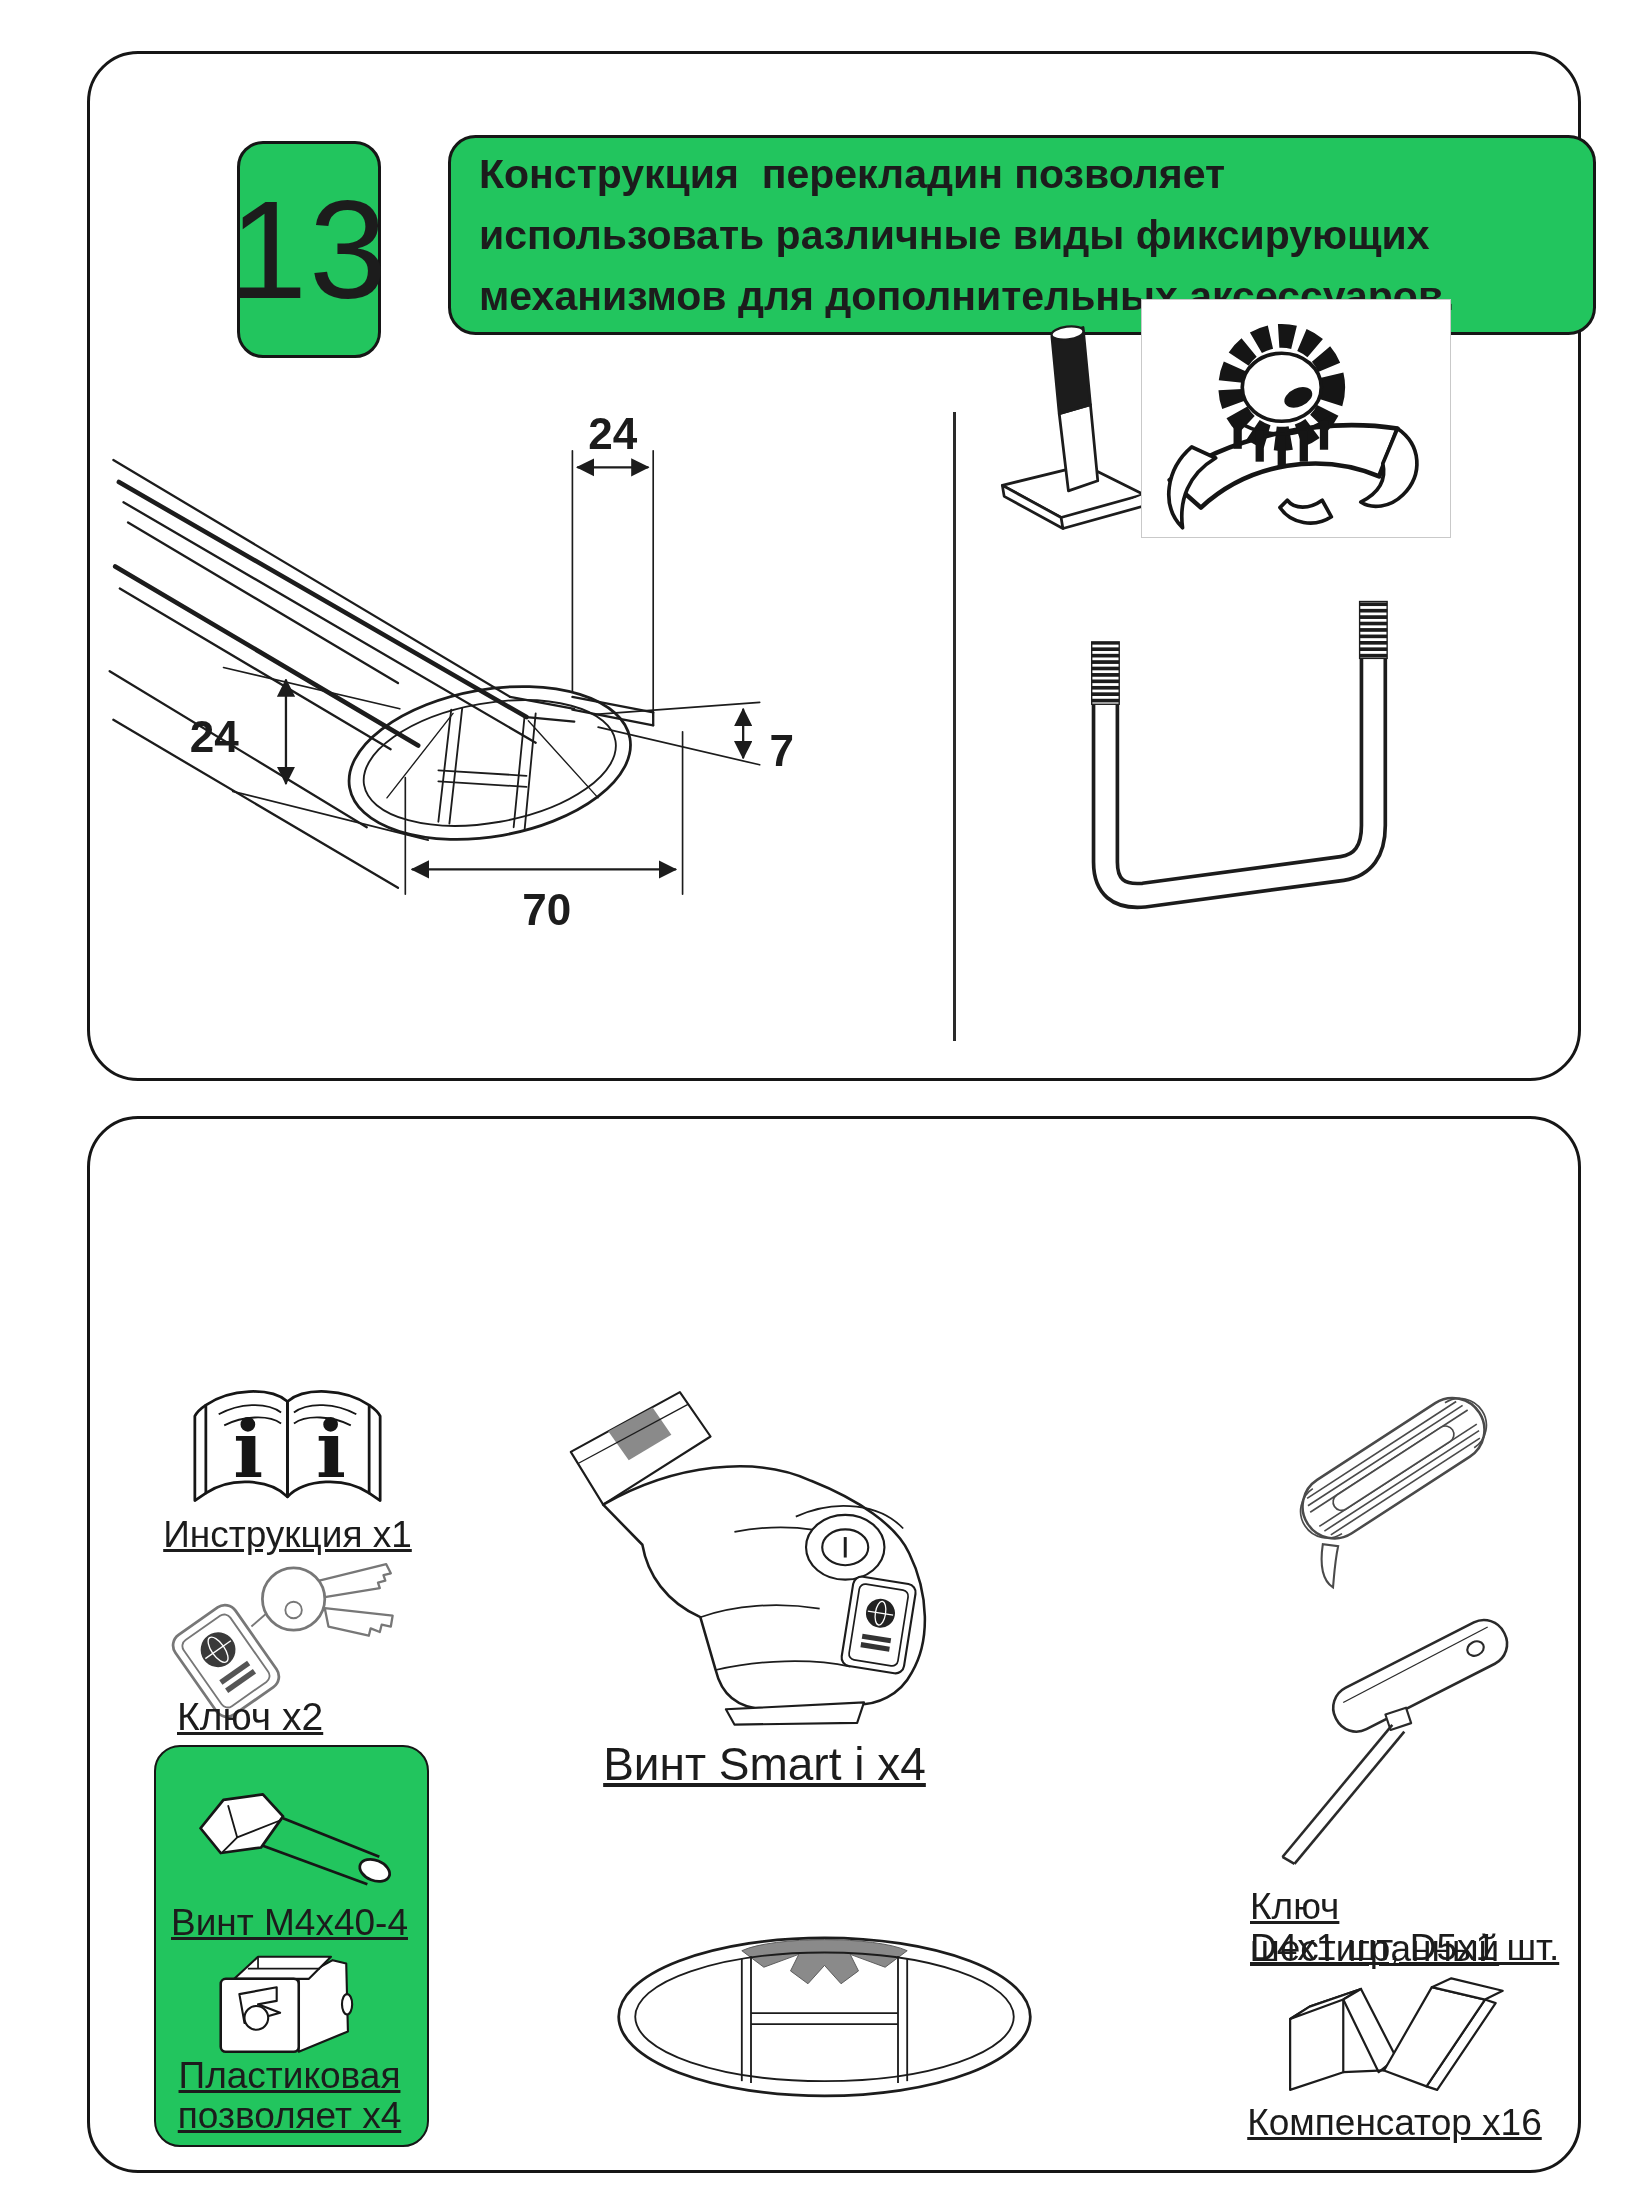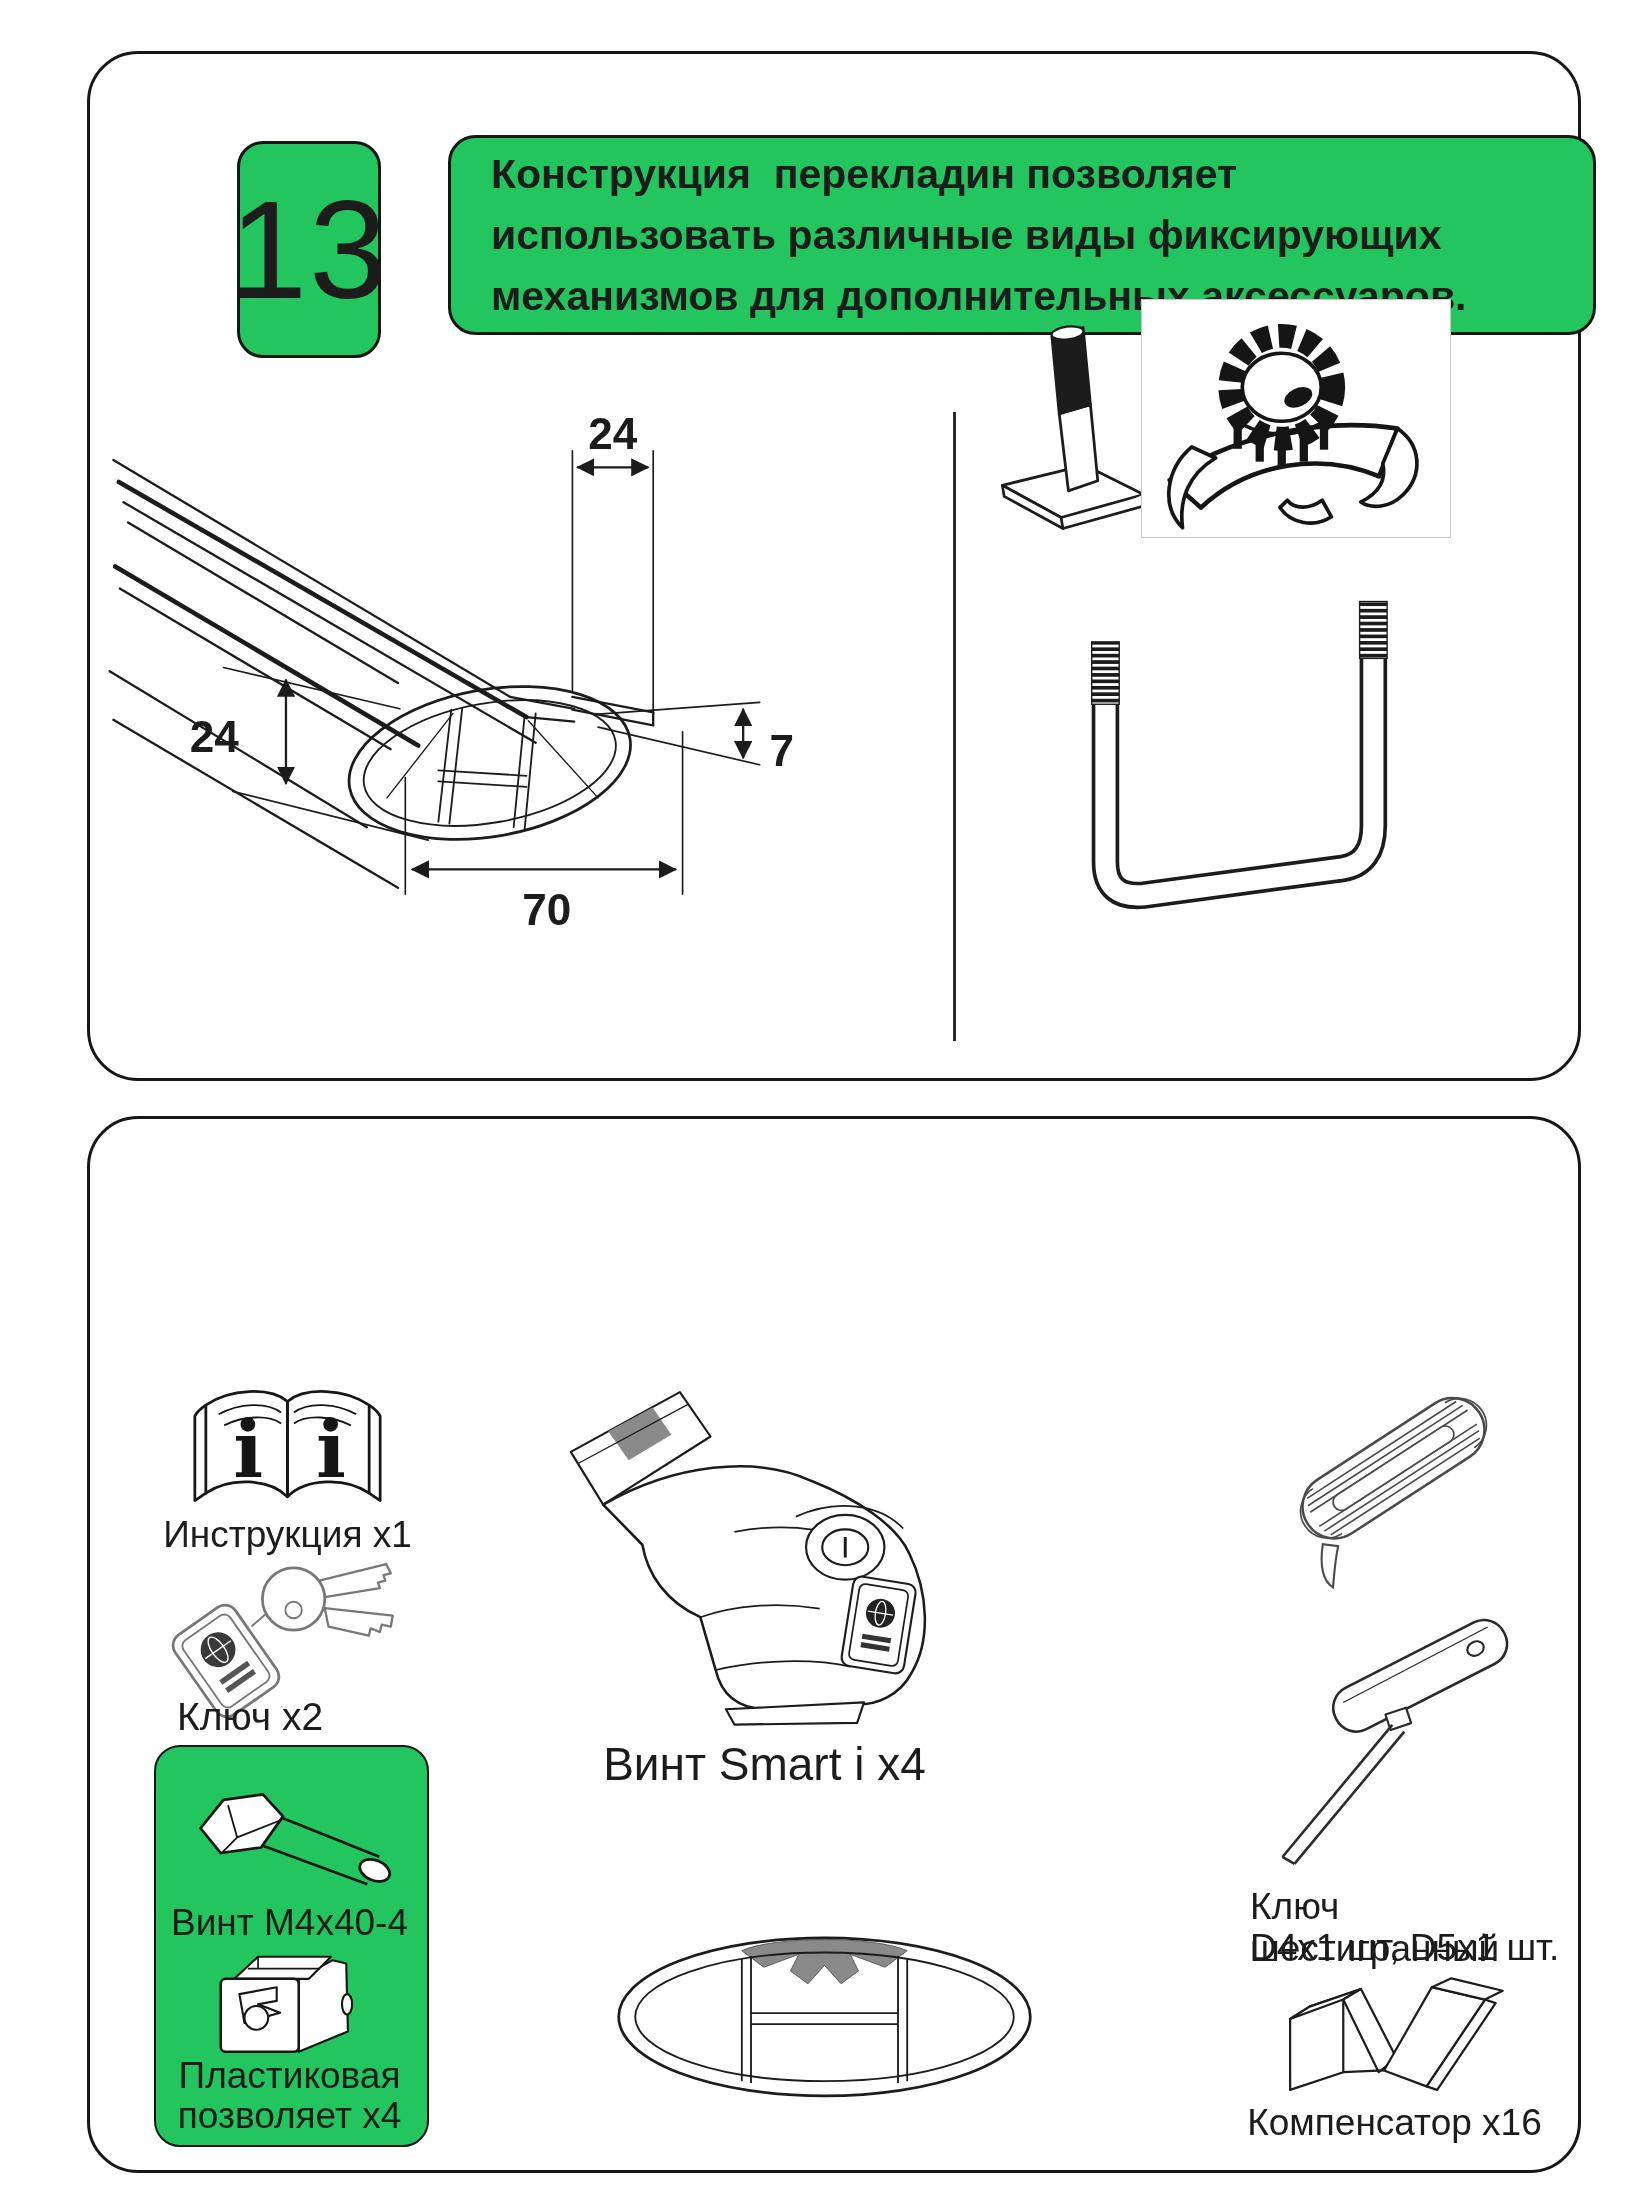--- a/index.html
+++ b/index.html
@@ -3,25 +3,25 @@
 <meta charset="utf-8">
 <style>
   html,body{margin:0;padding:0;background:#ffffff;}
   .page{position:relative;width:1653px;height:2204px;background:#ffffff;overflow:hidden;
         font-family:"Liberation Sans",sans-serif;color:#1c1c1c;}
   .panel{position:absolute;background:#fff;border:3.7px solid #161616;border-radius:51px;}
   .box{position:absolute;background:#22c55e;border:3.7px solid #161616;border-radius:26px;}
   .step-box{left:147px;top:87px;width:138px;height:211px;display:flex;align-items:center;justify-content:center;}
   .step-num{font-size:140px;font-weight:400;letter-spacing:1.8px;}
   .desc-box{left:358px;top:81px;width:1148px;height:200px;border-radius:27.5px;
-            display:flex;flex-direction:column;justify-content:center;padding-left:40px;box-sizing:border-box;}
+            display:flex;flex-direction:column;justify-content:center;padding-left:28px;box-sizing:border-box;}
   .desc-line{font-size:41px;font-weight:bold;line-height:61px;white-space:pre-wrap;}
   .vdiv{position:absolute;left:950px;top:409px;width:2.8px;height:629px;background:#2a2a2a;}
   .knob-box{position:absolute;left:1139px;top:296px;width:308px;height:237px;border:1.8px solid #c9c9c9;background:#fff;}
-  .lbl{position:absolute;font-size:37px;color:#1c1c1c;}
+  .lbl{position:absolute;font-size:37px;color:#1c1c1c;text-decoration:underline;}
   .c{text-align:center;}
   .lbl.key{font-size:39px;}
   .lbl.big{font-size:46px;}
   svg{position:absolute;overflow:visible;}
   svg text.dim{font-family:"Liberation Sans",sans-serif;font-weight:bold;font-size:48px;fill:#1c1c1c;}
   svg text.booki{font-family:"DejaVu Serif",serif;font-weight:bold;font-size:86px;fill:#161616;}
 </style>
 </head>
 <body>
 

